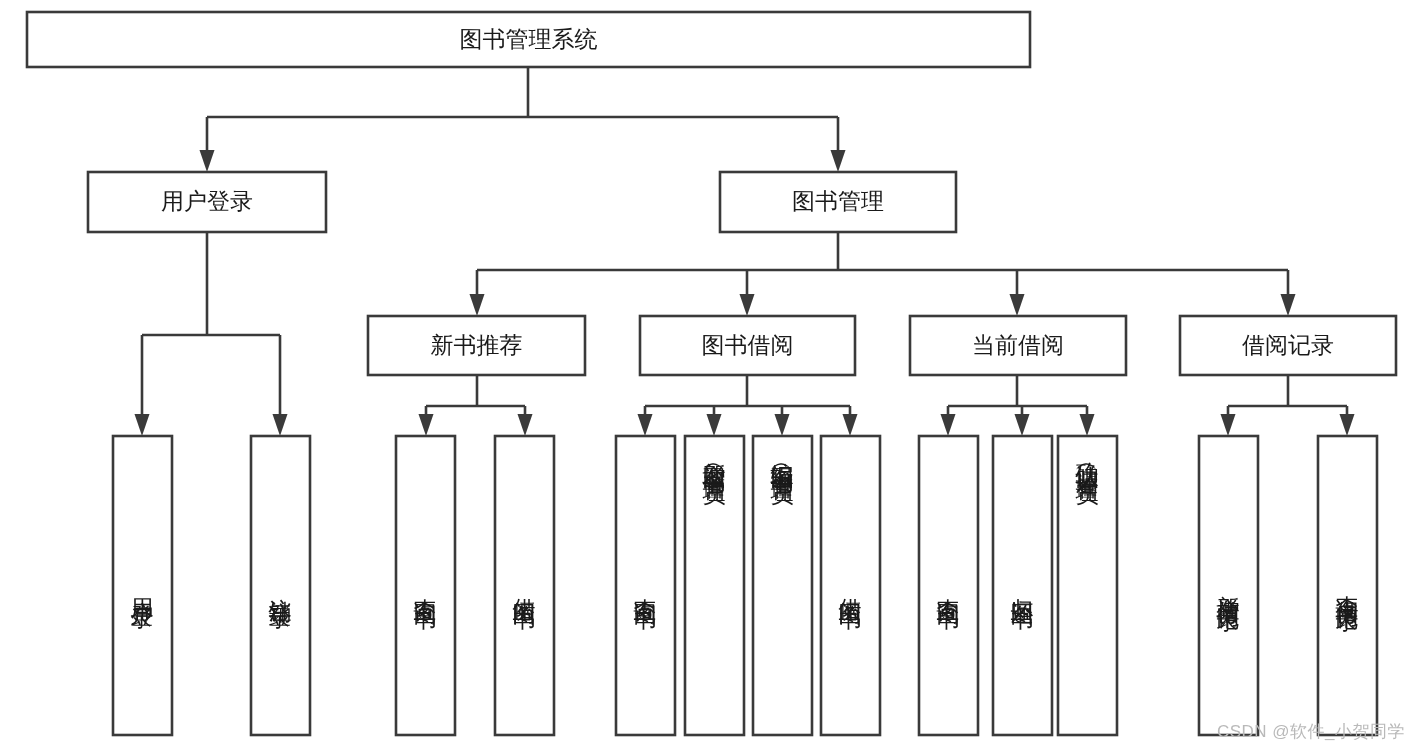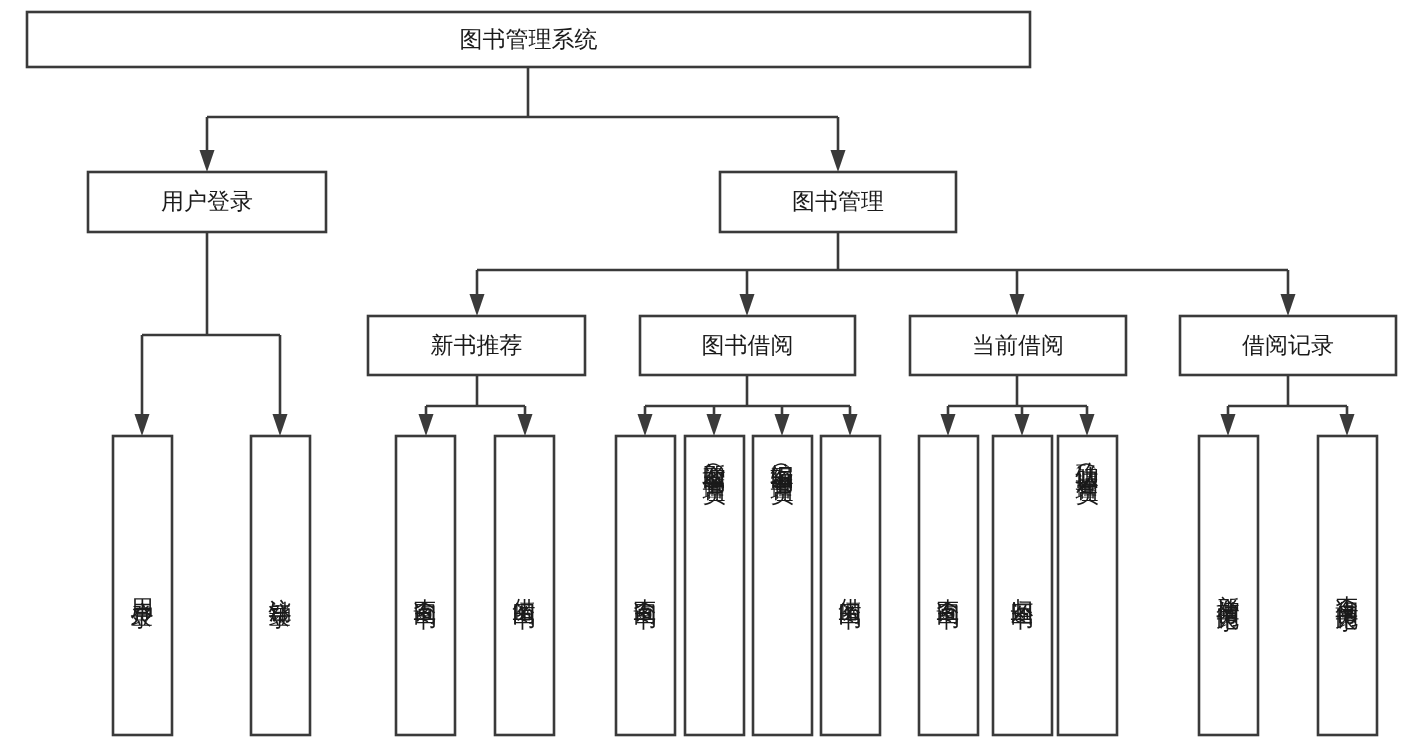--- a/index.html
+++ b/index.html
@@ -228,14 +228,15 @@
         <div class="leaf-label" style="padding-top: 8px;">确认归还（管理员）</div>
       </div>
       <div class="leaf-label-wrap" style="left: 1191px; top: 436px; width: 59px; height: 299px;">
         <div class="leaf-label centered" style="padding-top: 0px;">新增借阅记录</div>
       </div>
       <div class="leaf-label-wrap" style="left: 1310px; top: 436px; width: 59px; height: 299px;">
         <div class="leaf-label centered" style="padding-top: 0px;">查询借阅记录</div>
       </div>
     </div>
 
+  <div class="watermark">CSDN @软件_小贺同学</div>
 
 </div>
 
 </body></html>

